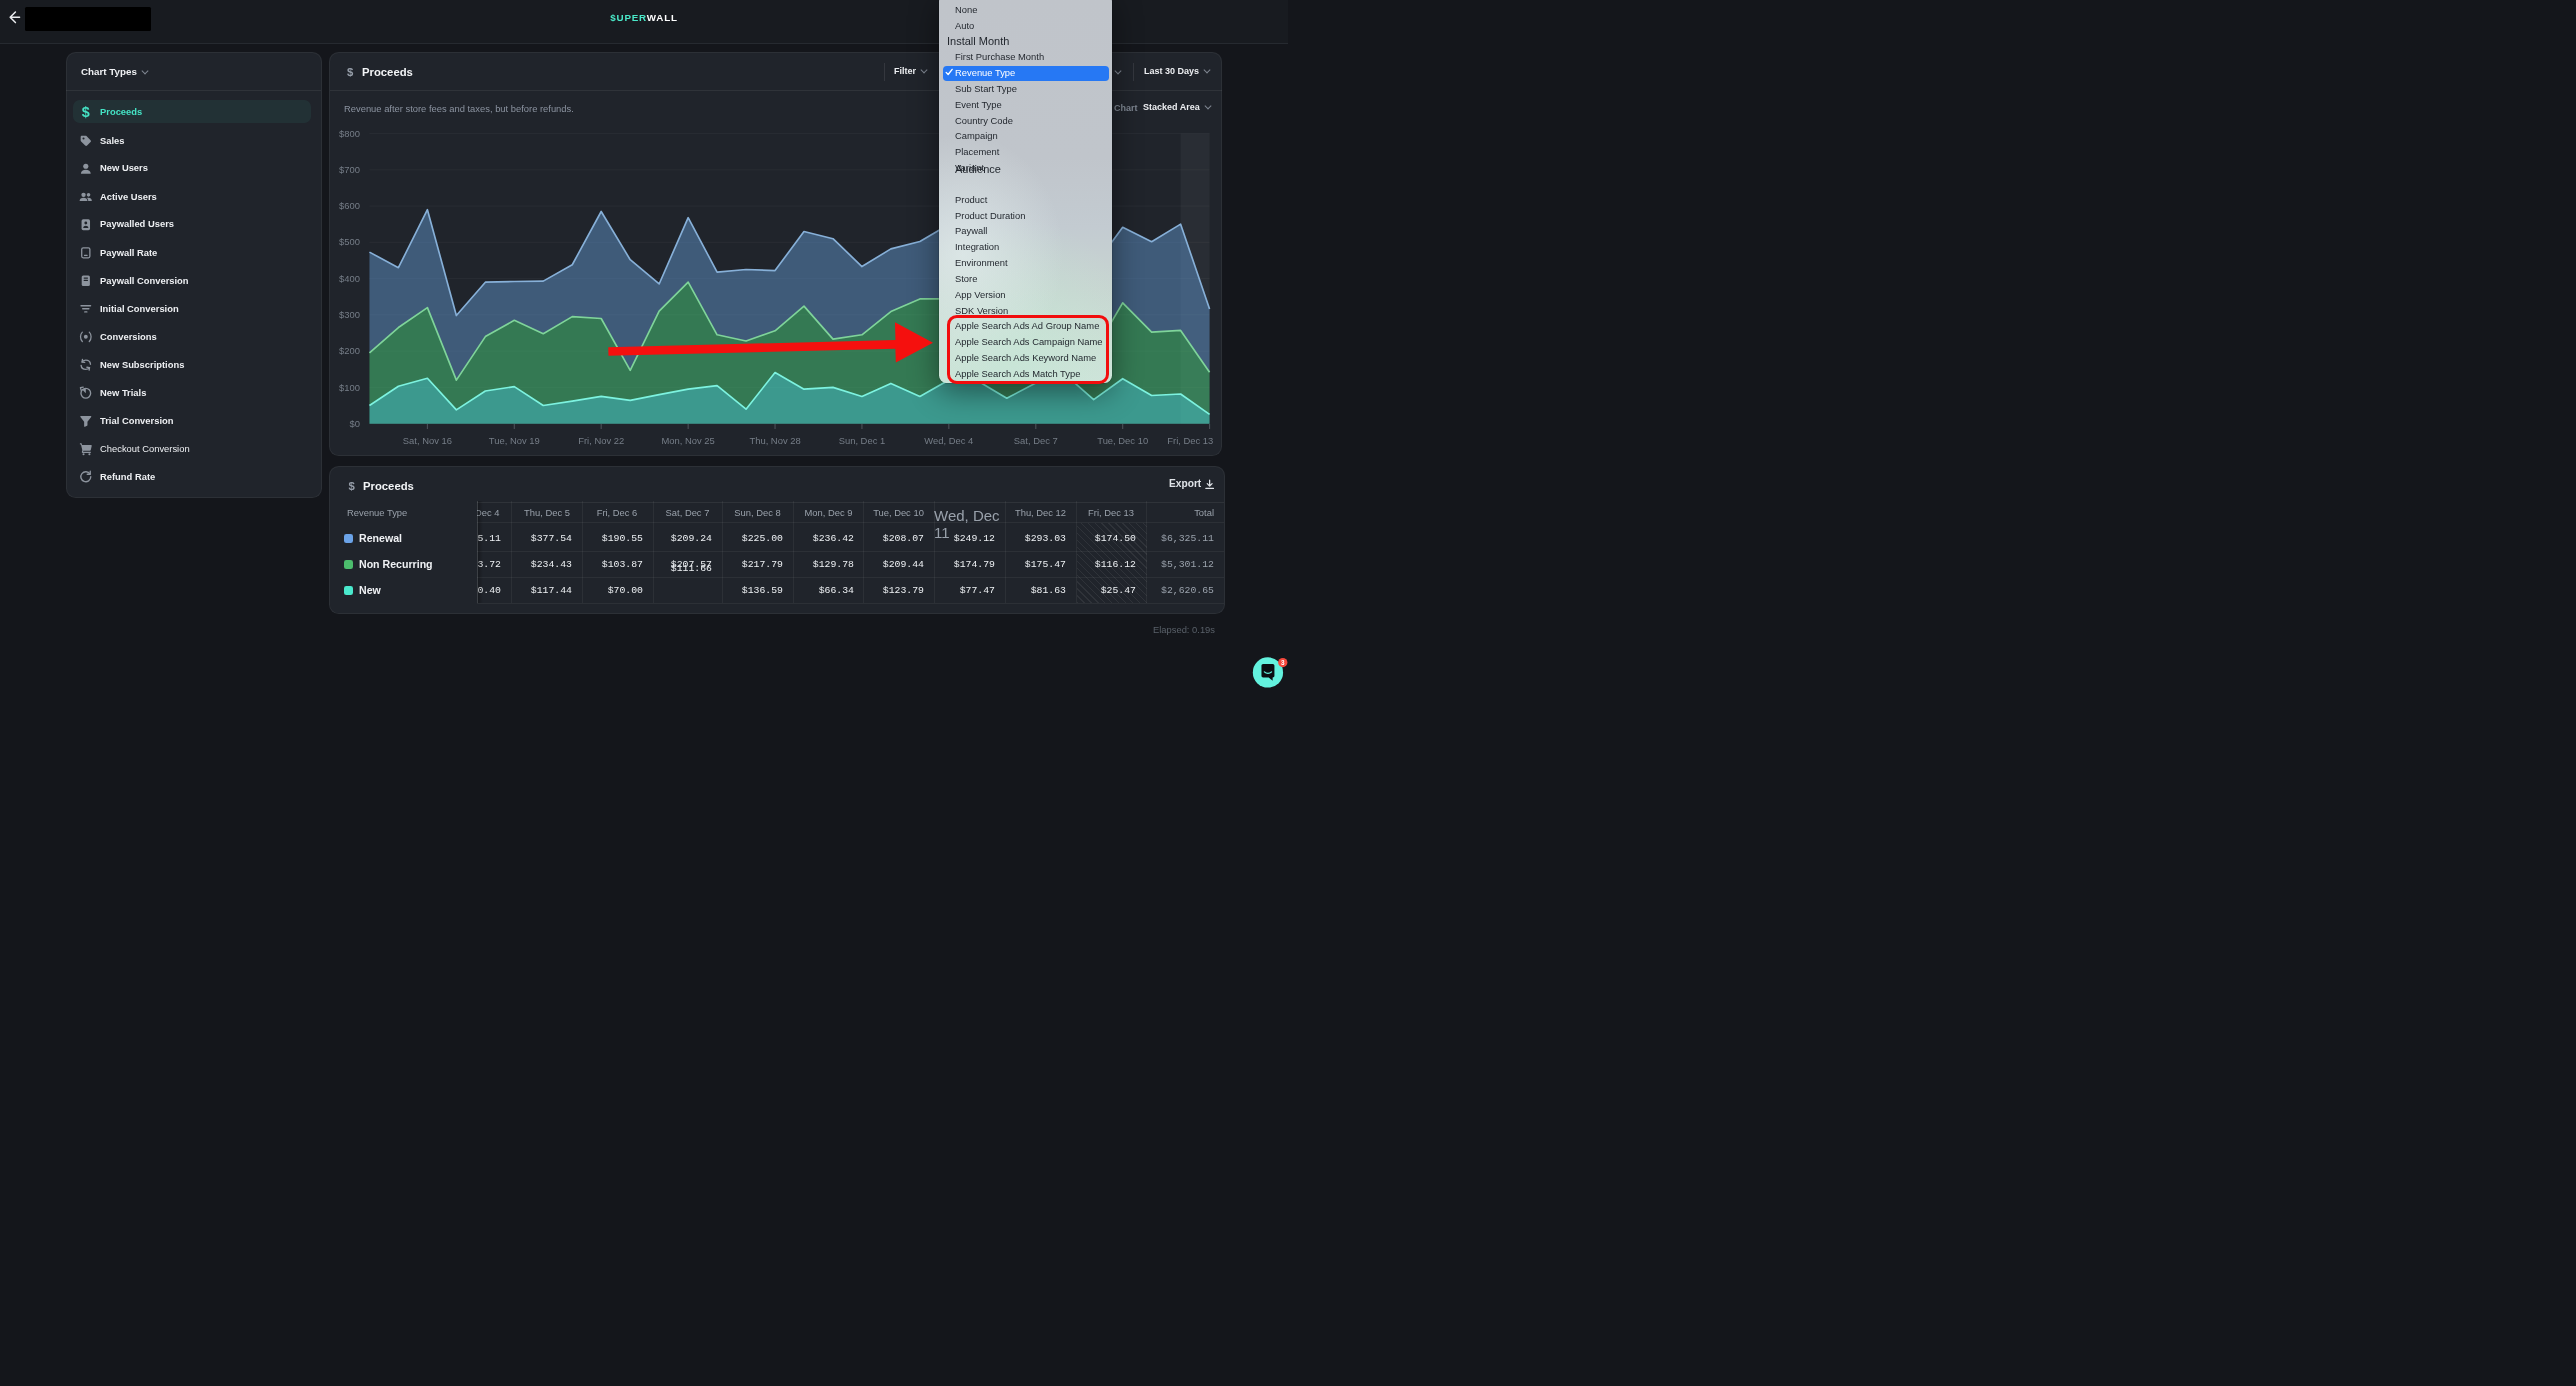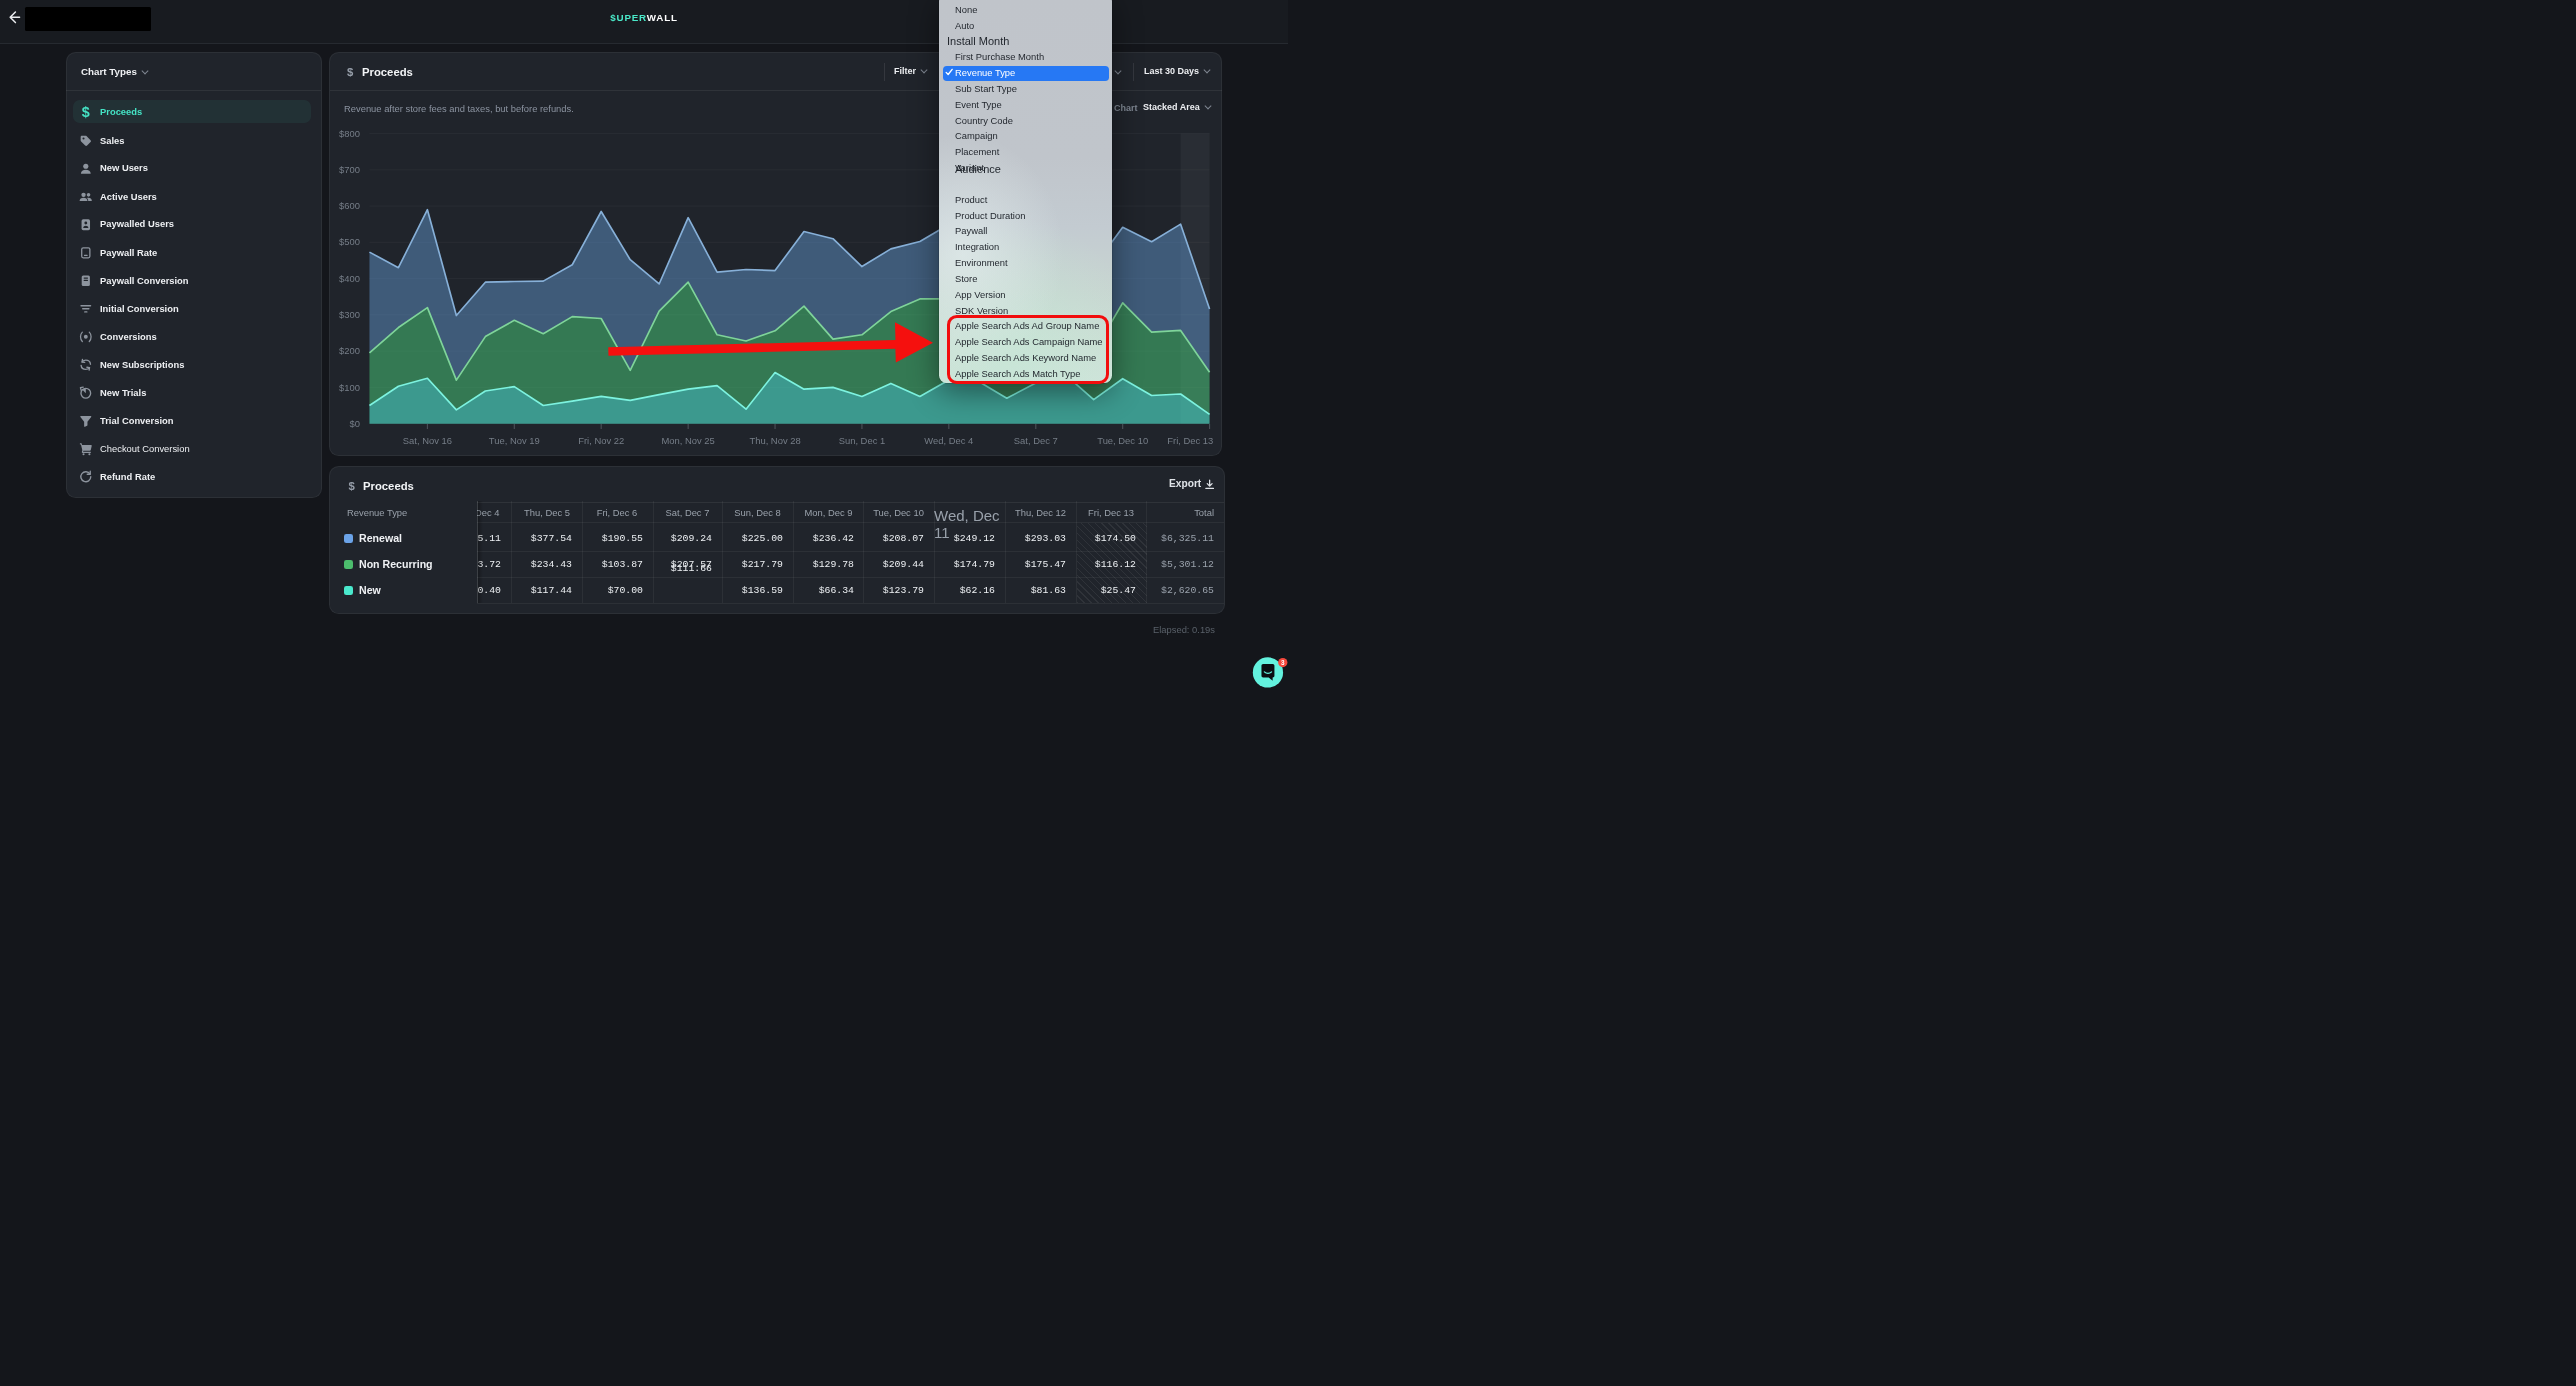--- a/index.html
+++ b/index.html
@@ -222,21 +222,21 @@
 <div class="abs mono" style="left:993px;top:559px;width:73px;text-align:right;font-size:9.8px;color:#eef1f4">$175.47</div>
 <div class="abs mono" style="left:1063px;top:559px;width:73px;text-align:right;font-size:9.8px;color:#eef1f4">$116.12</div>
 <div class="abs mono" style="left:1104px;top:559px;width:110px;text-align:right;font-size:9.8px;color:#9aa2ac">$5,301.12</div>
 <div class="abs mono" style="left:428px;top:585px;width:73px;text-align:right;font-size:9.8px;color:#eef1f4">$120.40</div>
 <div class="abs mono" style="left:499px;top:585px;width:73px;text-align:right;font-size:9.8px;color:#eef1f4">$117.44</div>
 <div class="abs mono" style="left:570px;top:585px;width:73px;text-align:right;font-size:9.8px;color:#eef1f4">$70.00</div>
 <div class="abs mono" style="left:639px;top:563px;width:73px;text-align:right;font-size:9.8px;color:#eef1f4">$111.66</div>
 <div class="abs mono" style="left:710px;top:585px;width:73px;text-align:right;font-size:9.8px;color:#eef1f4">$136.59</div>
 <div class="abs mono" style="left:781px;top:585px;width:73px;text-align:right;font-size:9.8px;color:#eef1f4">$66.34</div>
 <div class="abs mono" style="left:851px;top:585px;width:73px;text-align:right;font-size:9.8px;color:#eef1f4">$123.79</div>
-<div class="abs mono" style="left:922px;top:585px;width:73px;text-align:right;font-size:9.8px;color:#eef1f4">$62.16</div>
+<div class="abs mono" style="left:922px;top:585px;width:73px;text-align:right;font-size:9.8px;color:#eef1f4">$77.47</div>
 <div class="abs mono" style="left:993px;top:585px;width:73px;text-align:right;font-size:9.8px;color:#eef1f4">$81.63</div>
 <div class="abs mono" style="left:1063px;top:585px;width:73px;text-align:right;font-size:9.8px;color:#eef1f4">$25.47</div>
 <div class="abs mono" style="left:1104px;top:585px;width:110px;text-align:right;font-size:9.8px;color:#9aa2ac">$2,620.65</div>
 <div class="abs" style="left:330px;top:501px;width:147px;height:112px;background:#20242b;border-bottom-left-radius:9.8px"></div>
 <div class="abs" style="left:347px;top:507px;font-size:9.4px;color:#99a1ab">Revenue Type</div>
 <div class="abs" style="left:344px;top:534px;width:8.6px;height:8.6px;border-radius:2.3px;background:#6ba3e8"></div>
 <div class="abs" style="left:359px;top:532px;font-size:10.6px;font-weight:700;color:#f0f2f5">Renewal</div>
 <div class="abs" style="left:344px;top:560px;width:8.6px;height:8.6px;border-radius:2.3px;background:#4cbd6d"></div>
 <div class="abs" style="left:359px;top:558px;font-size:10.6px;font-weight:700;color:#f0f2f5">Non Recurring</div>
 <div class="abs" style="left:344px;top:586px;width:8.6px;height:8.6px;border-radius:2.3px;background:#4ae9cd"></div>

